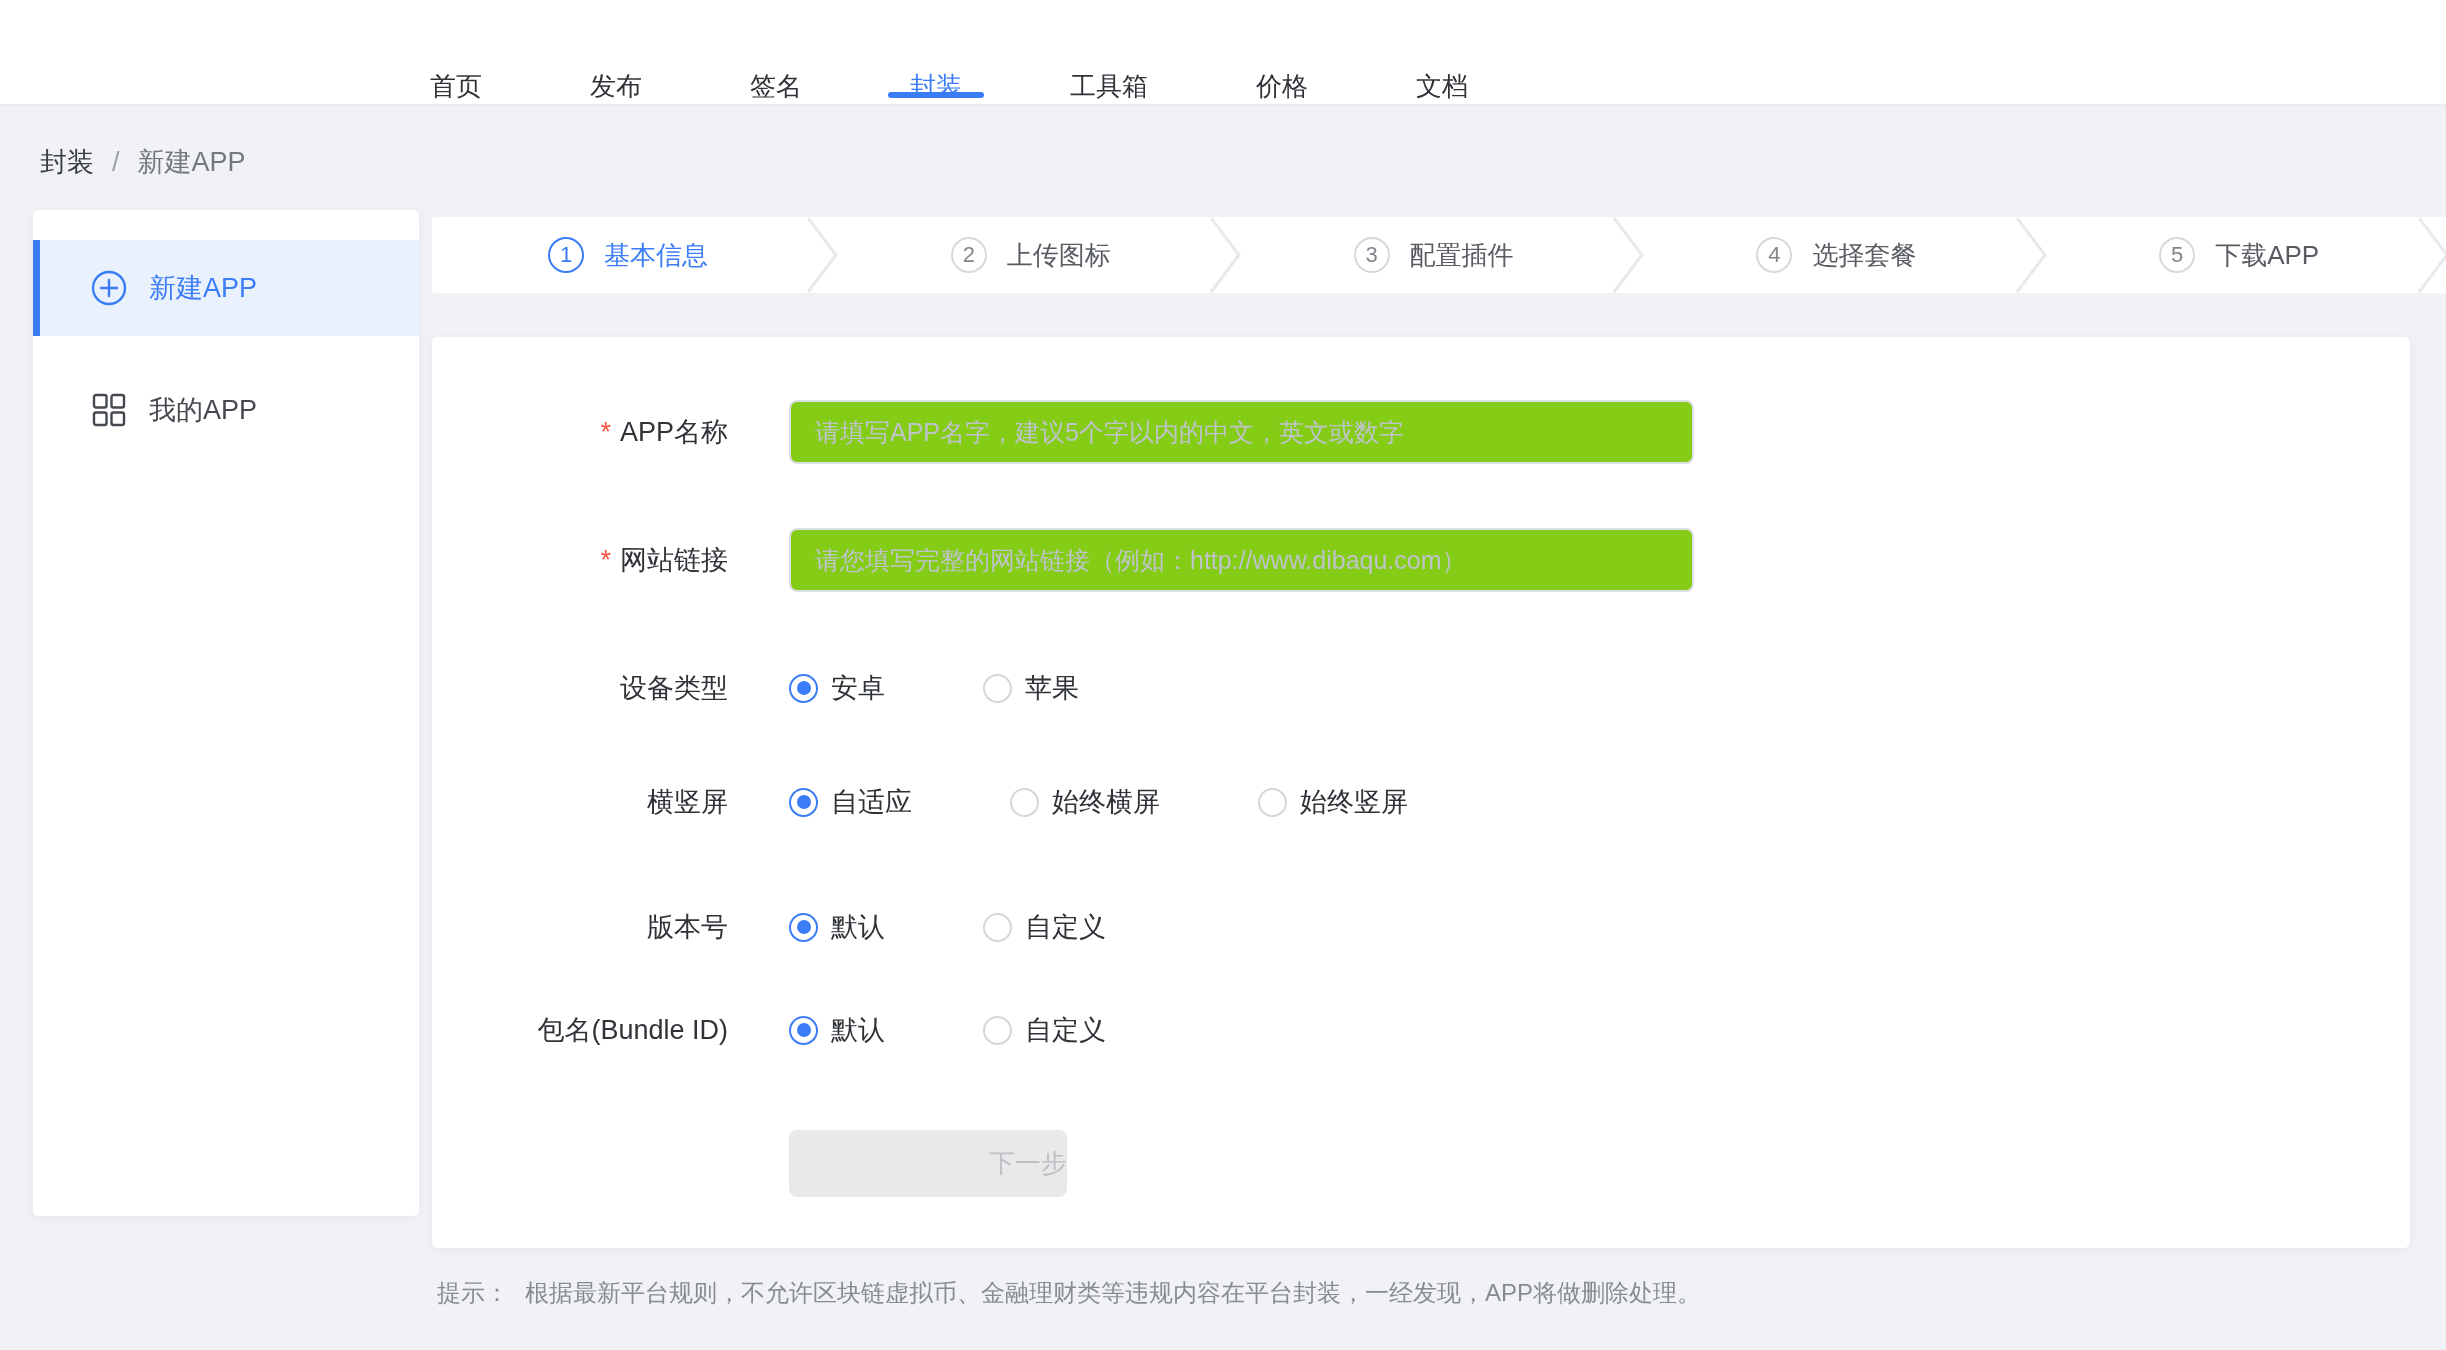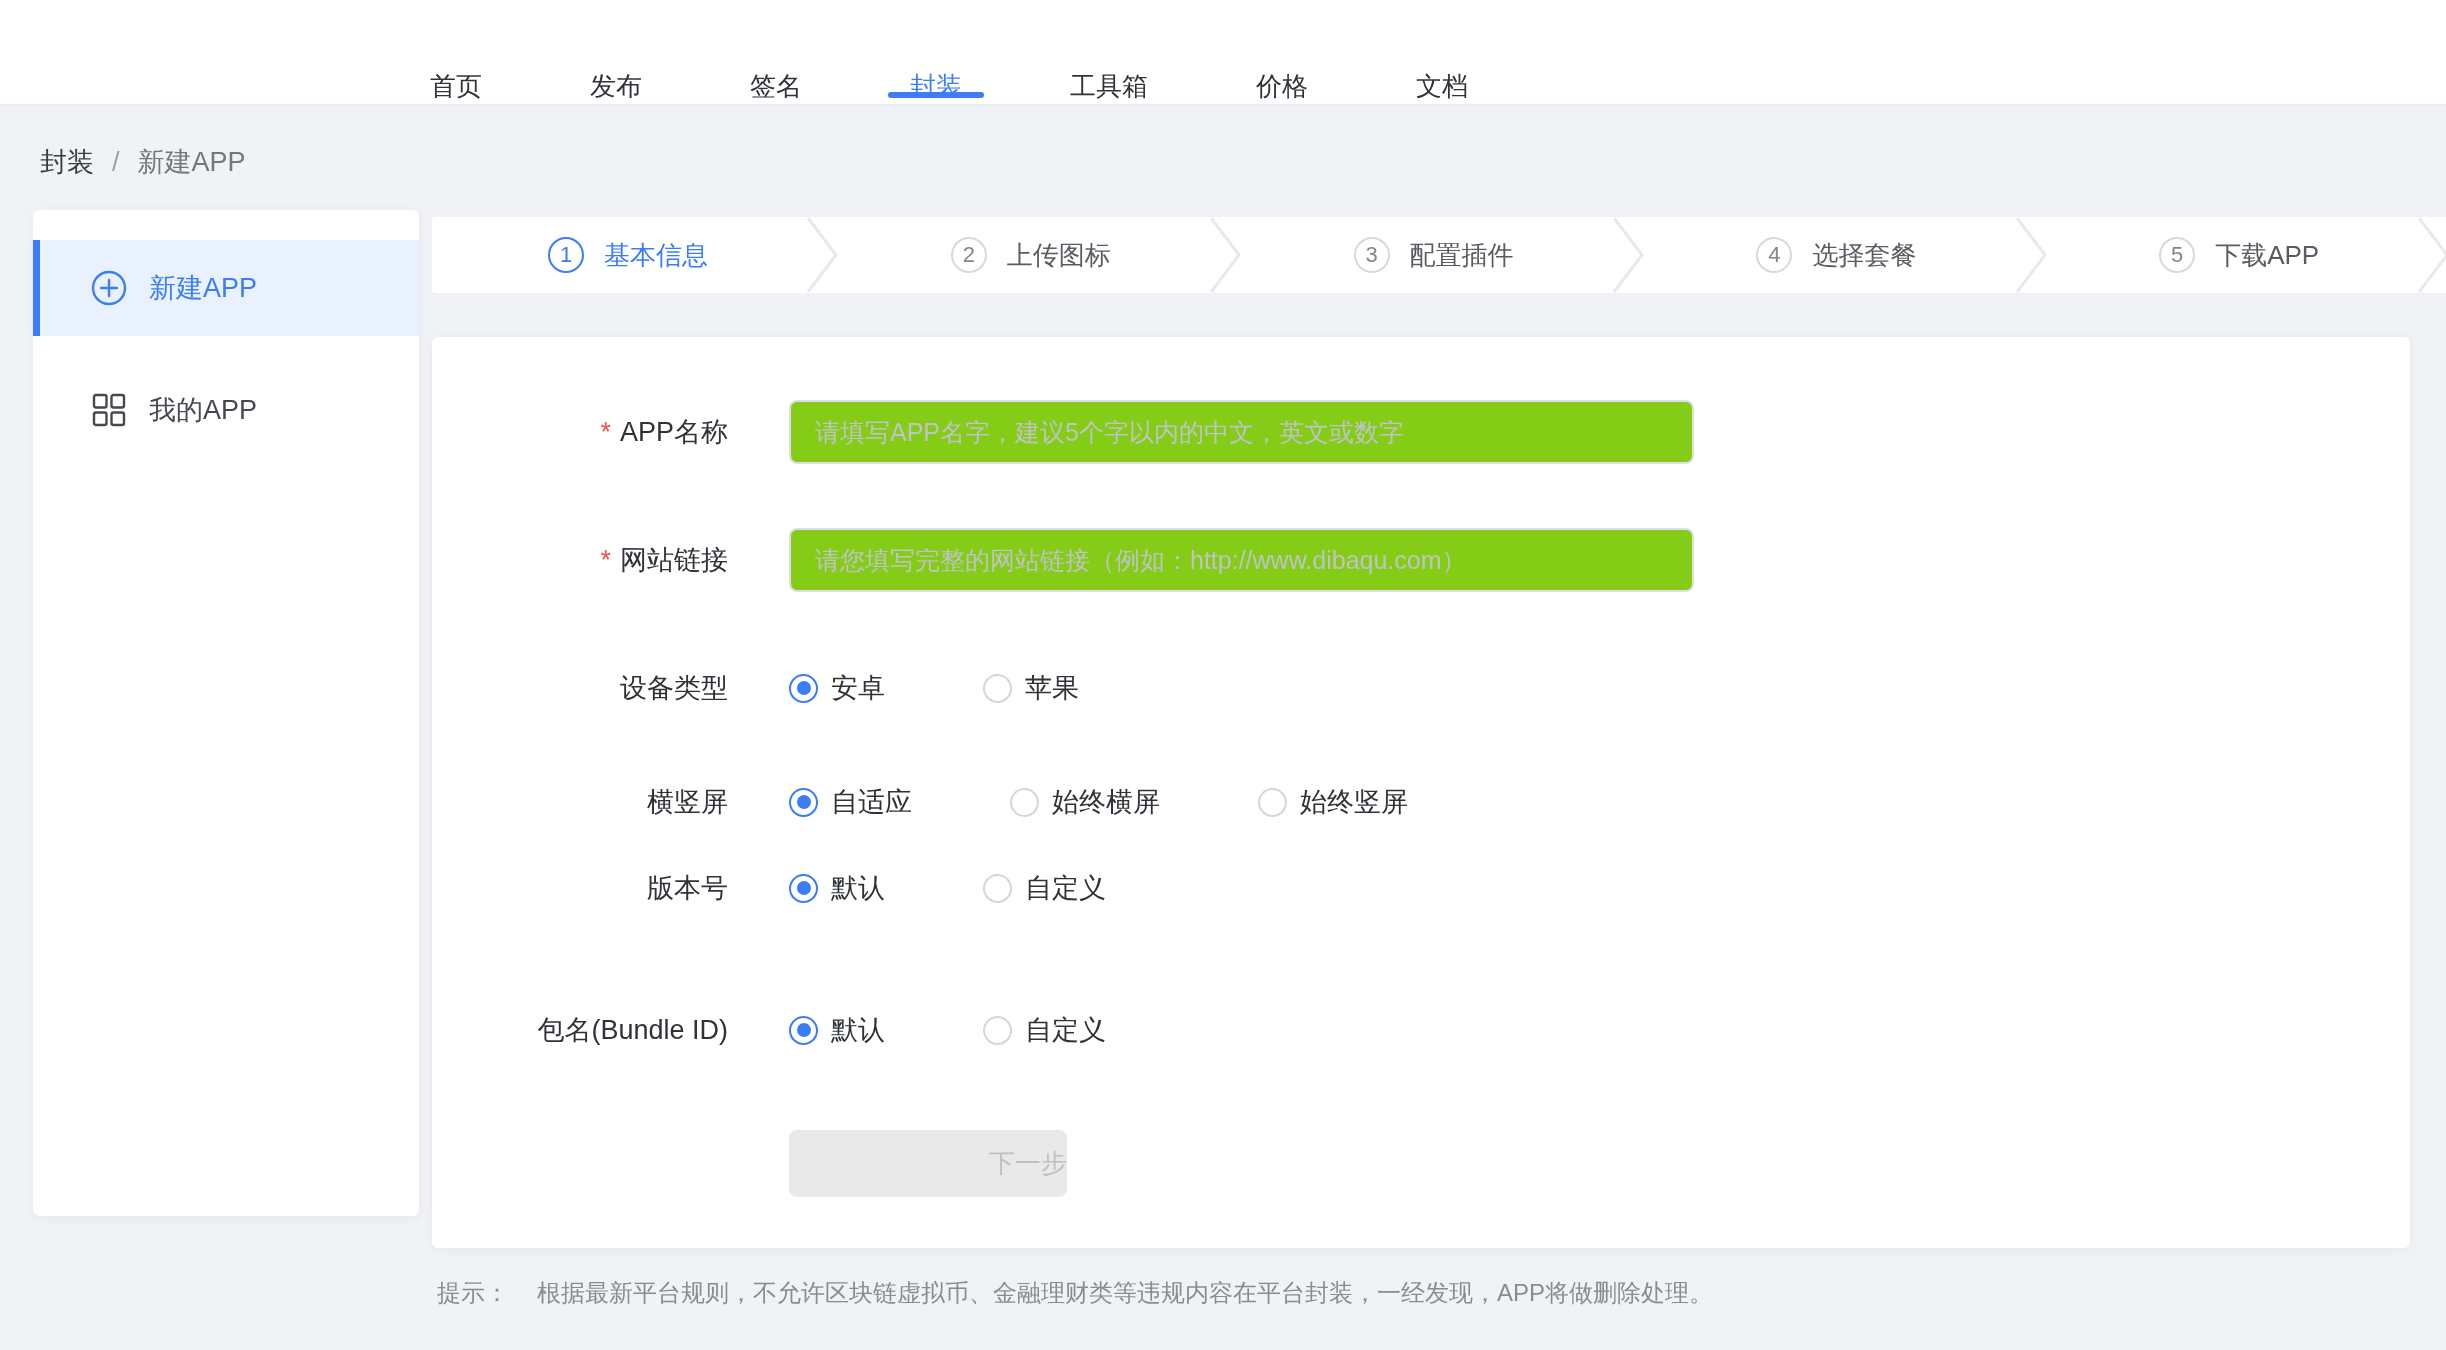--- a/index.html
+++ b/index.html
@@ -110,21 +110,21 @@
     position:absolute; left:357px; top:793px; width:278px; height:67px;
     background:#e9e9e9; color:#bdc0c5; font-size:26px;
     border:none; border-radius:8px; cursor:not-allowed;
     font-family:inherit;
     text-align:right;
   }
 
   
   .tip {
     position:absolute; left:437px; top:1277px;
-    font-size:24px; color:#888c92; display:flex; gap:28px; white-space:nowrap;
+    font-size:24px; color:#888c92; display:flex; gap:16px; white-space:nowrap;
   }
 </style>
 </head>
 <body>
 
 <header class="topnav">
   <div class="nav-item">
       <span>首页</span>
     </div>
   <div class="nav-item">
@@ -258,21 +258,21 @@
         <span class="rdot"></span>
         <span class="opt-label">始终横屏</span>
       </div>
       <div class="radio-opt">
         <span class="rdot"></span>
         <span class="opt-label">始终竖屏</span>
       </div>
     </div>
   </div>
 
-  <div class="frow" style="top:525px;height:52px">
+  <div class="frow" style="top:564px;height:52px">
     <div class="flabel">
       <span>版本号</span>
     </div>
     <div class="radio-group">
       <div class="radio-opt checked">
         <span class="rdot"></span>
         <span class="opt-label">默认</span>
       </div>
       <div class="radio-opt">
         <span class="rdot"></span>

